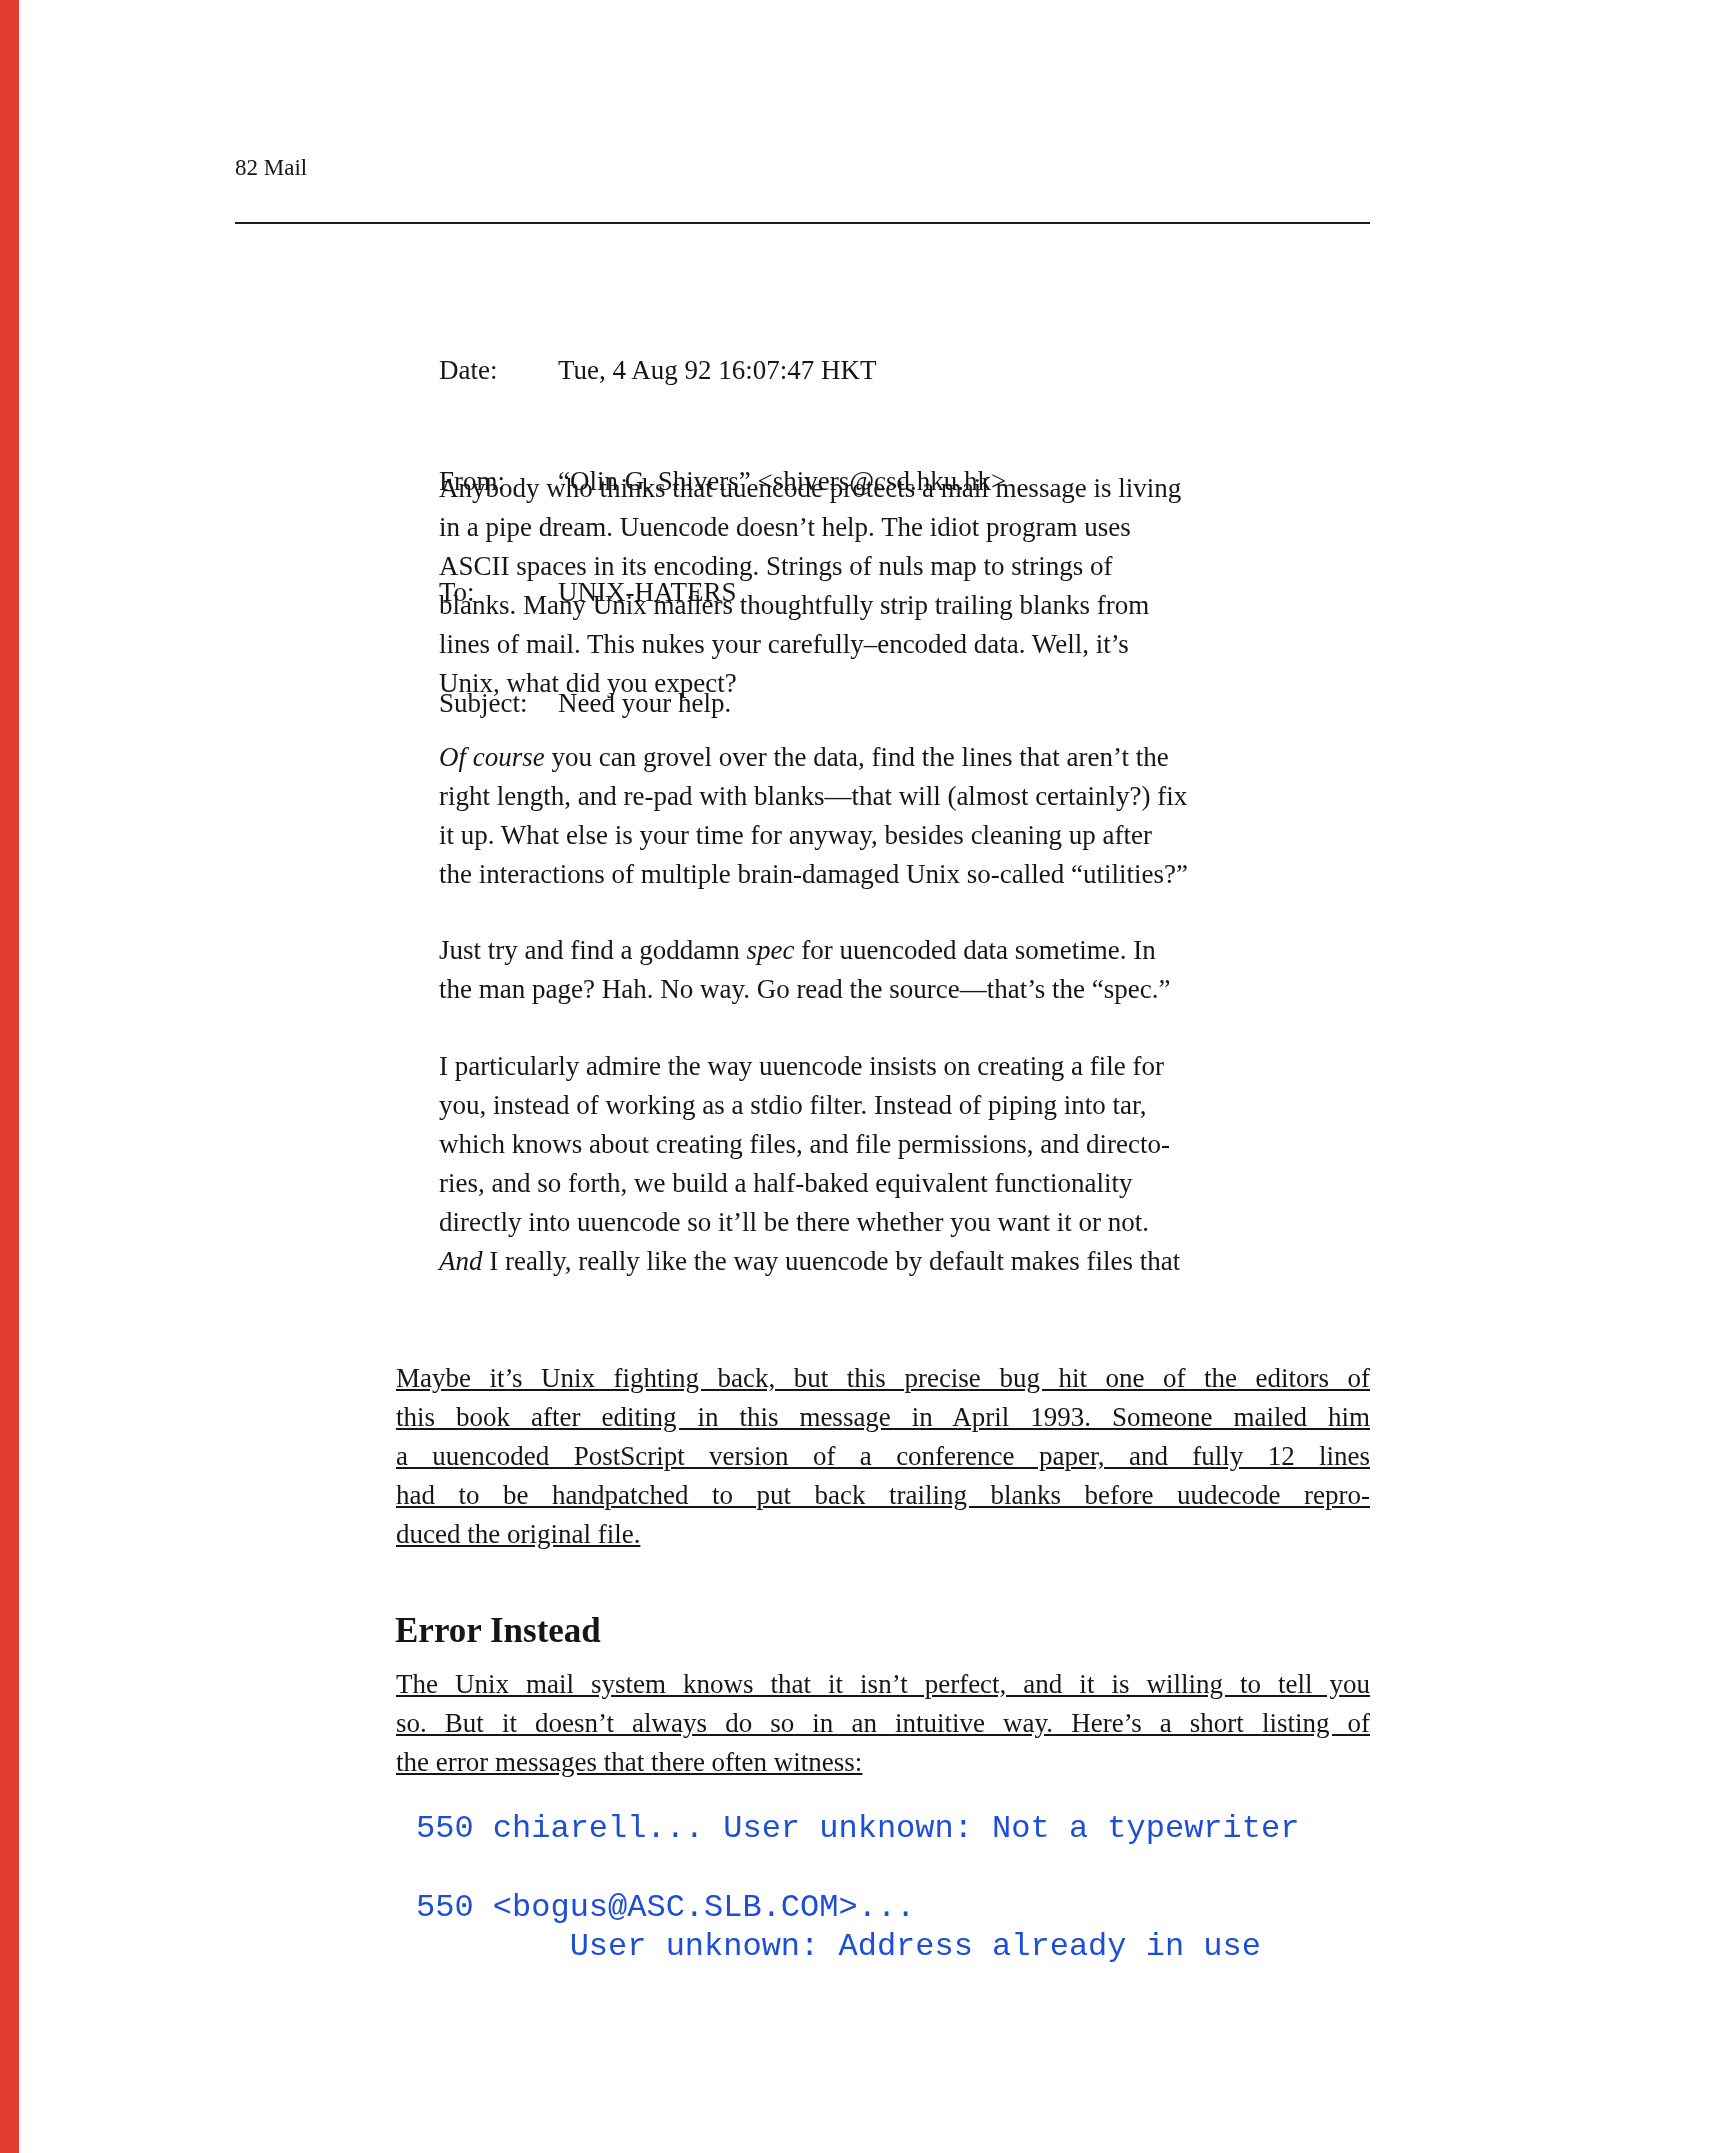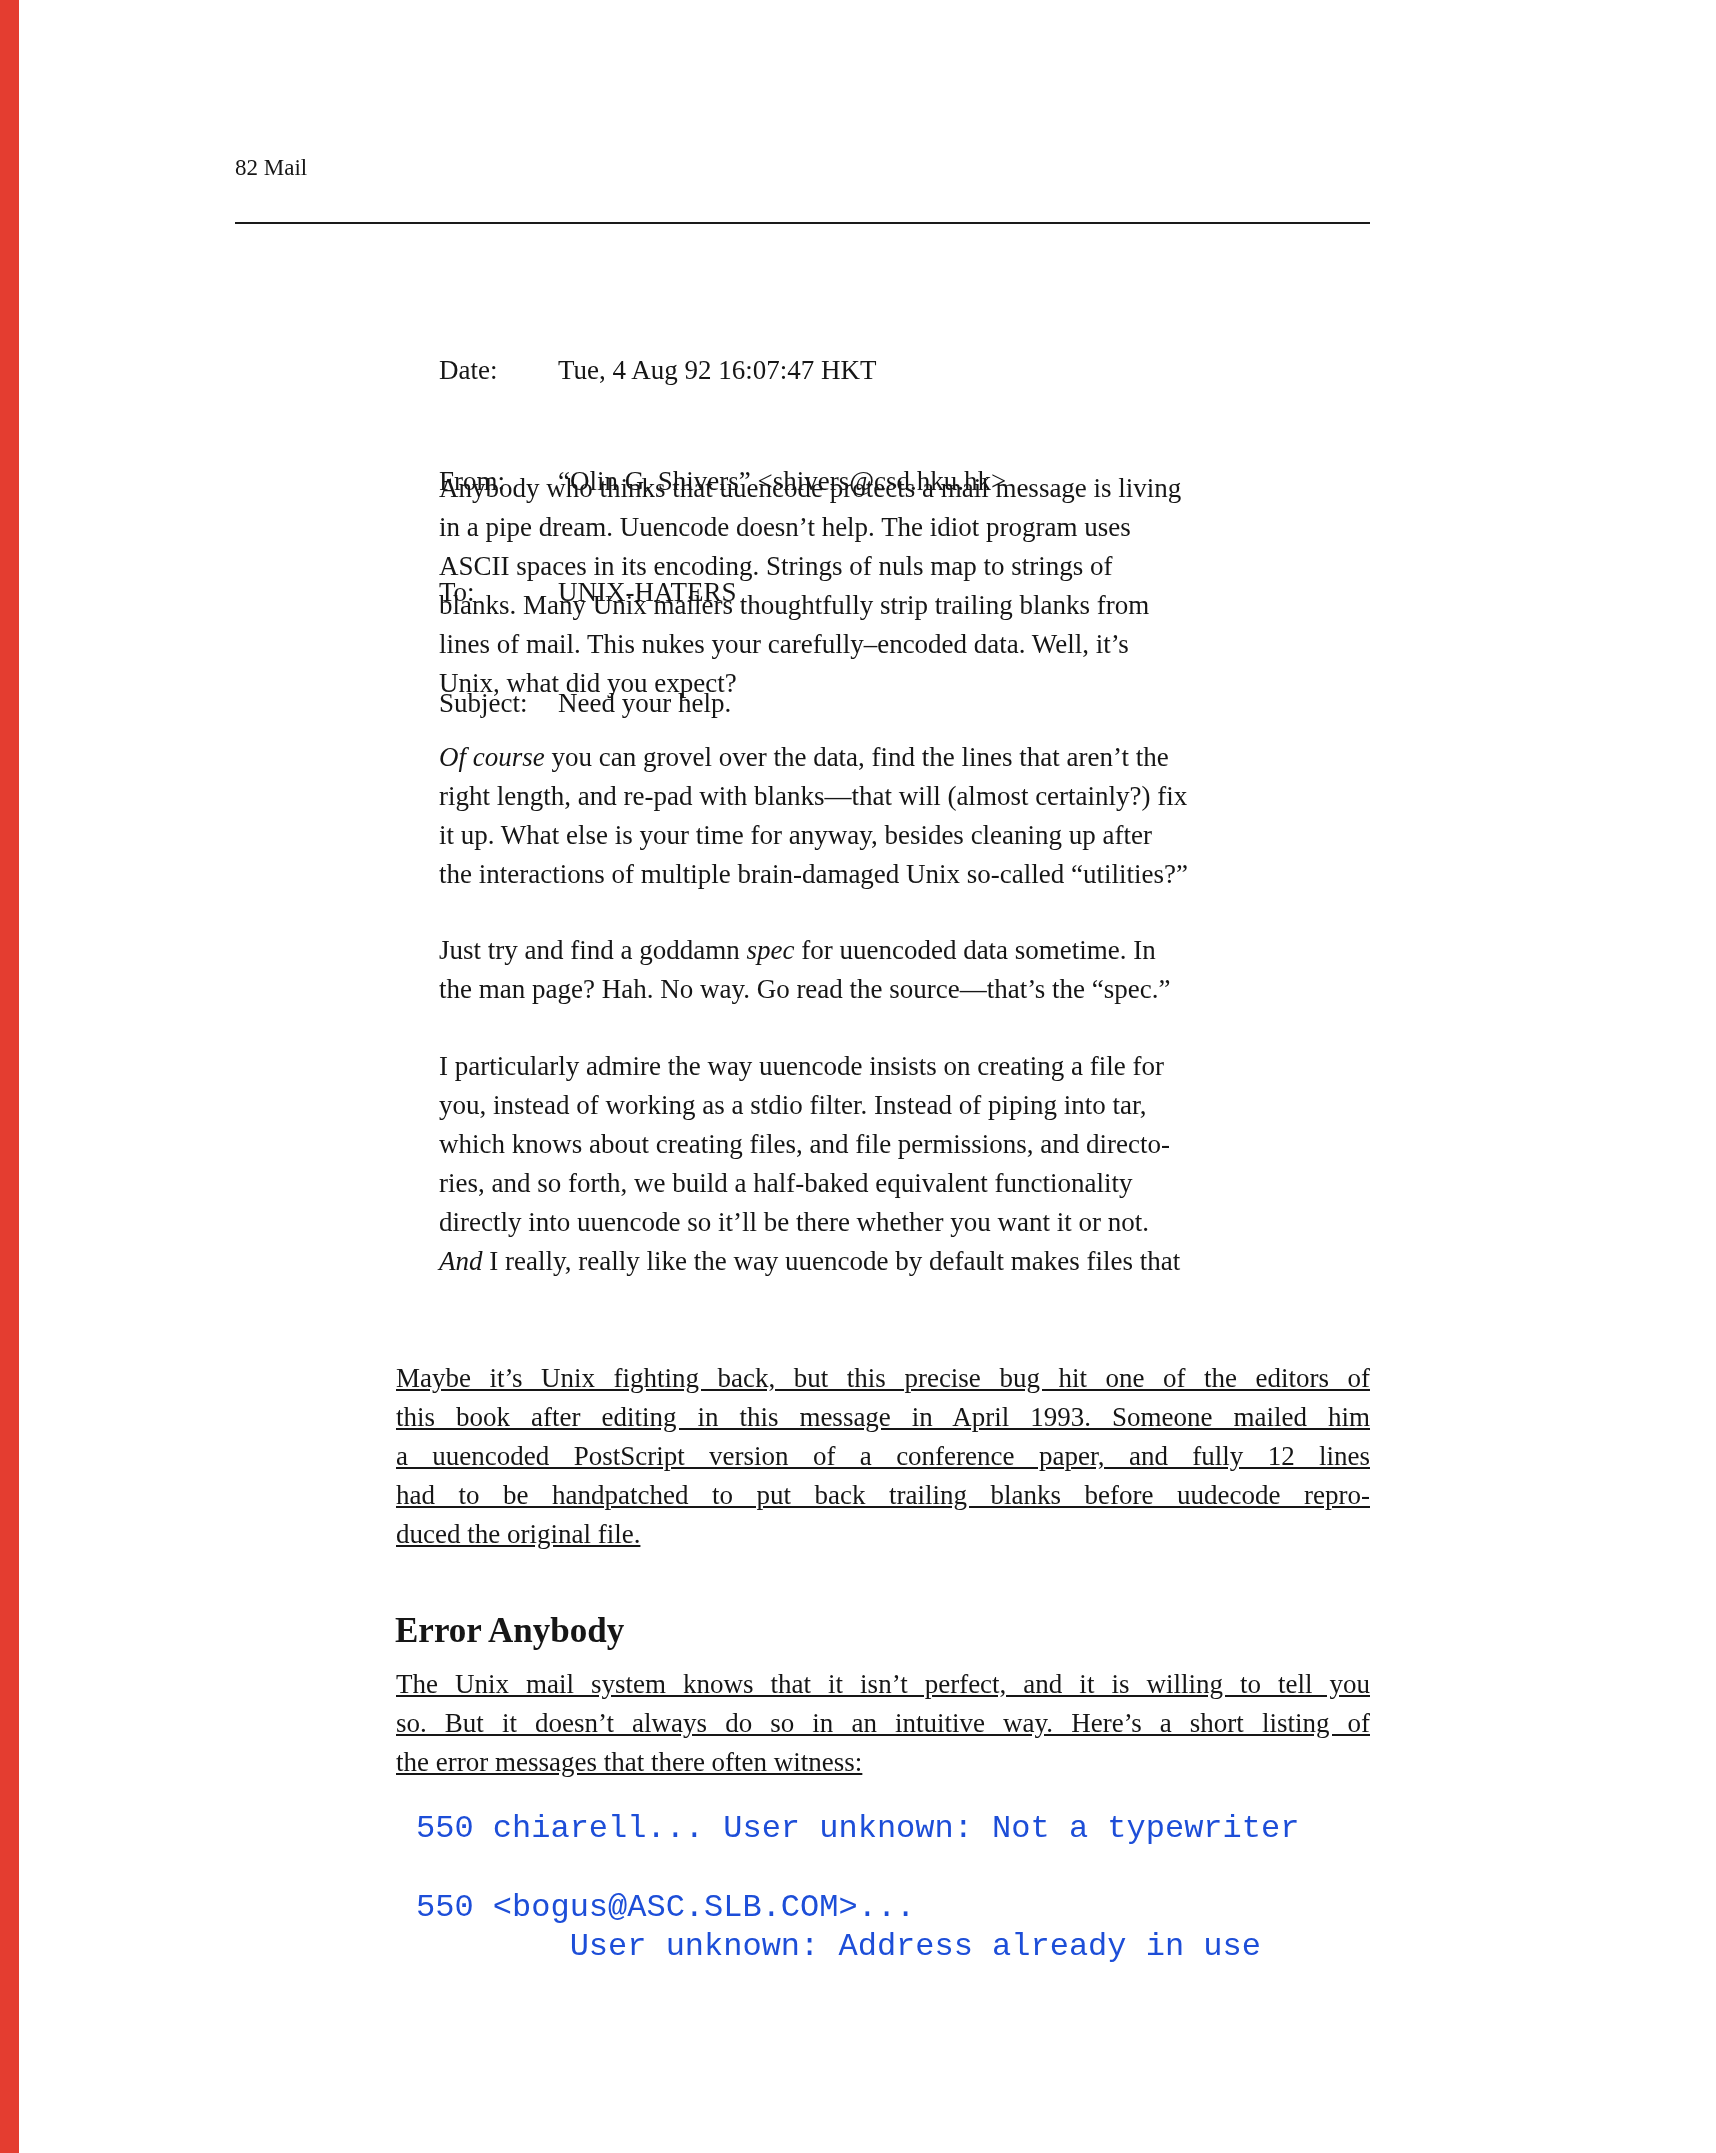--- a/index.html
+++ b/index.html
@@ -120,21 +120,21 @@
   </div>
 
 <div class="para justified" style="top:1359px">
     <span class="jline"><span>Maybe it’s Unix fighting back, but this precise bug hit one of the editors of</span></span>
     <span class="jline"><span>this book after editing in this message in April 1993. Someone mailed him</span></span>
     <span class="jline"><span>a uuencoded PostScript version of a conference paper, and fully 12 lines</span></span>
     <span class="jline"><span>had to be handpatched to put back trailing blanks before uudecode repro-</span></span>
     <span class="jline"><span>duced the original file.</span></span>
   </div>
 
-<div class="section-heading">Error Anybody</div>
+<div class="section-heading">Error Instead</div>
 
 <div class="para justified" style="top:1665px">
     <span class="jline"><span>The Unix mail system knows that it isn’t perfect, and it is willing to tell you</span></span>
     <span class="jline"><span>so. But it doesn’t always do so in an intuitive way. Here’s a short listing of</span></span>
     <span class="jline"><span>the error messages that there often witness:</span></span>
   </div>
 
 <pre class="codeblock" id="code-1">550 chiarell... User unknown: Not a typewriter</pre>
 <pre class="codeblock" id="code-2">550 &lt;bogus@ASC.SLB.COM&gt;...
         User unknown: Address already in use</pre>

